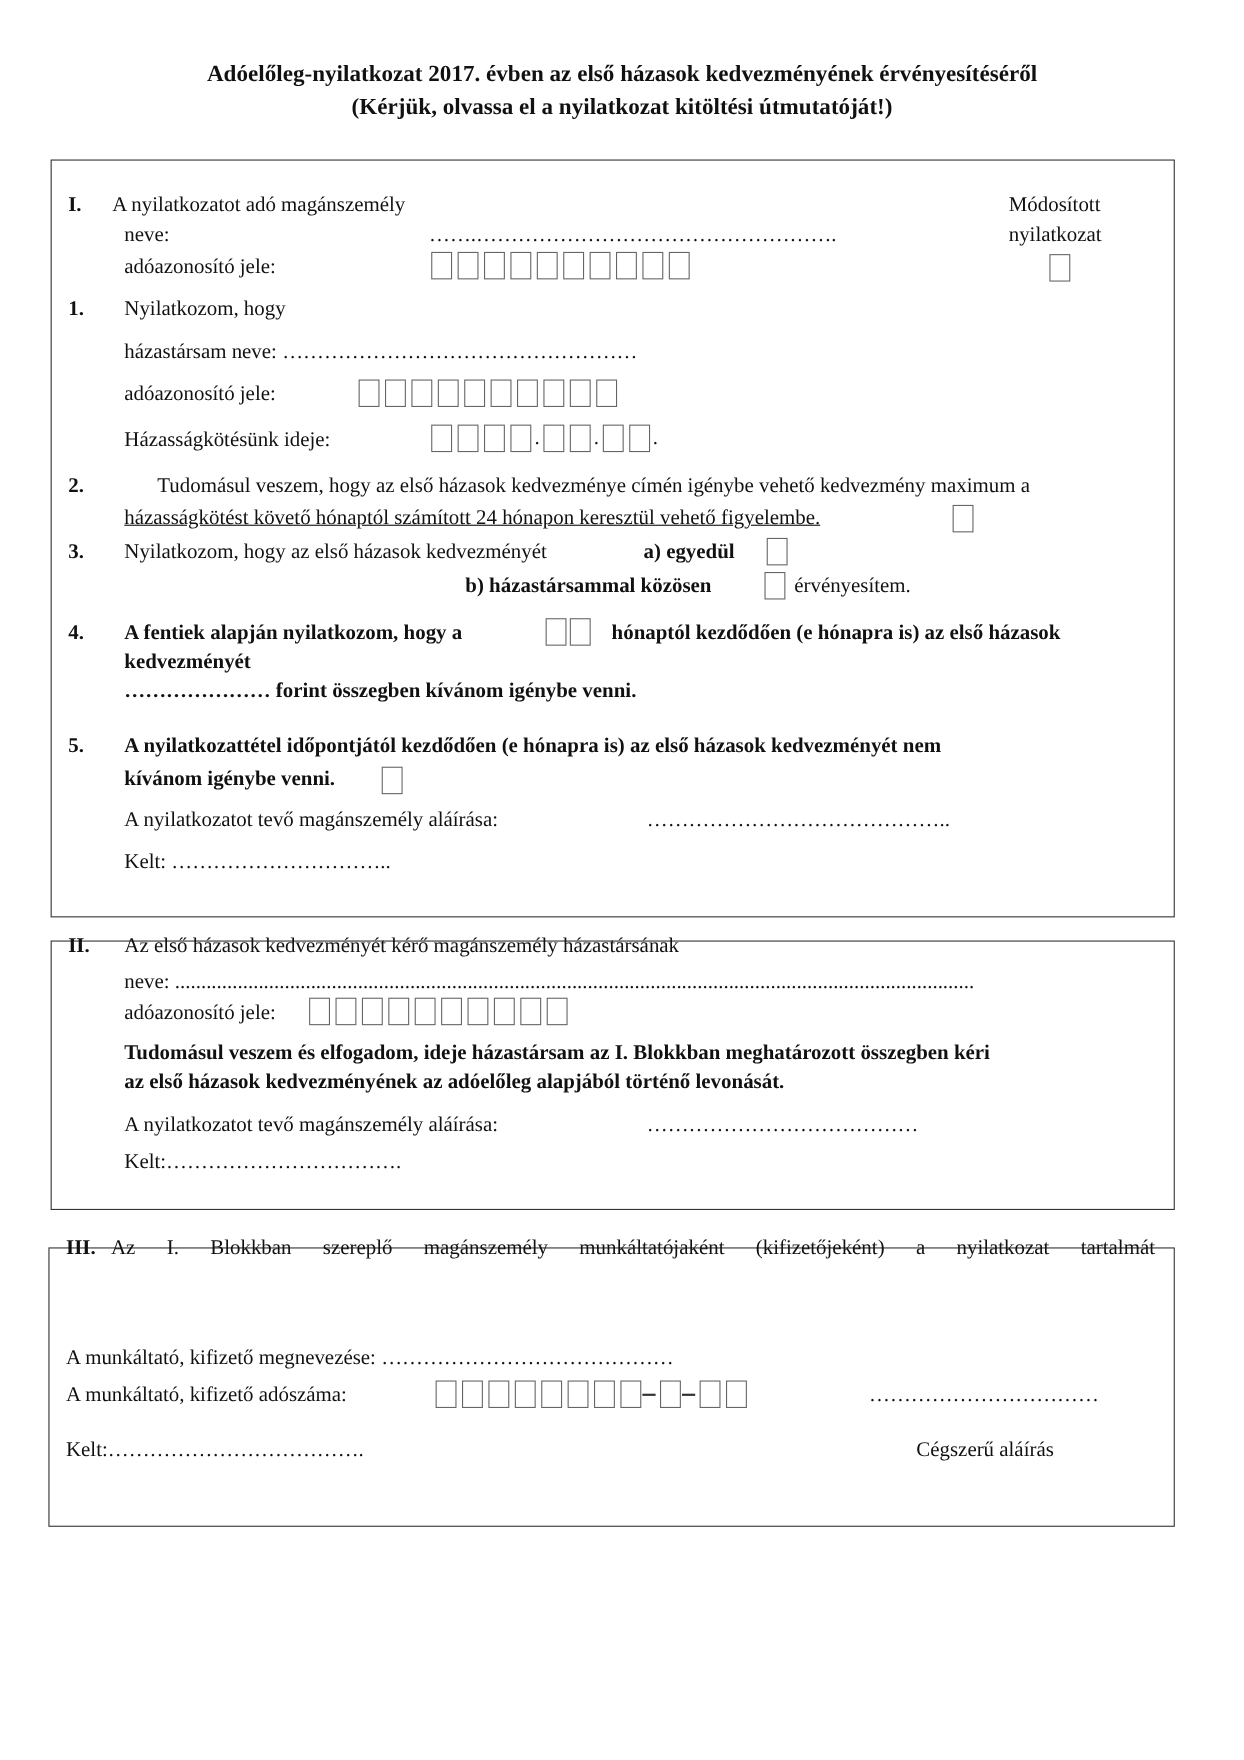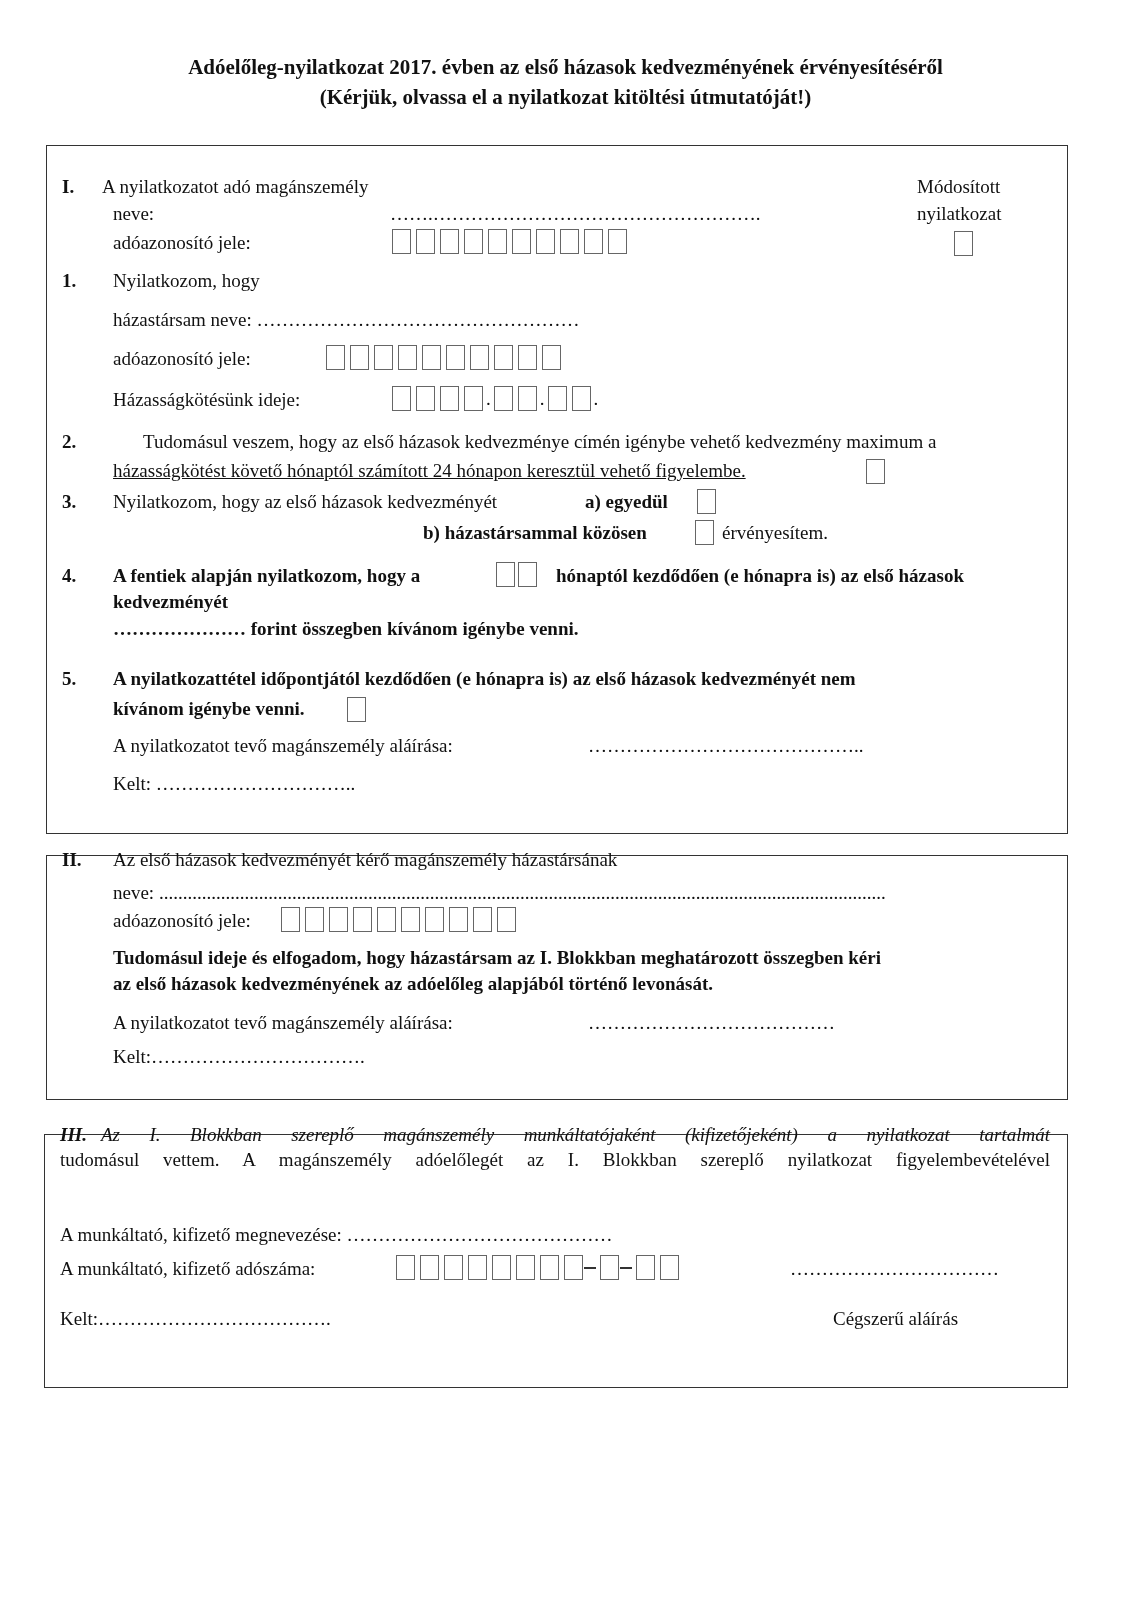--- a/index.html
+++ b/index.html
@@ -132,33 +132,32 @@
     <span class="box"></span>
     <span class="box"></span>
     <span class="box"></span>
     <span class="box"></span>
     <span class="box"></span>
     <span class="box"></span>
     <span class="box"></span>
     <span class="box"></span>
     <span class="box"></span>
   </div>
-<span class="abs b" style="left:113px;top:947px;">Tudomásul ideje és elfogadom, hogy házastársam az I. Blokkban meghatározott összegben kéri</span>
+<span class="abs b" style="left:113px;top:947px;">Tudomásul veszem és elfogadom, ideje házastársam az I. Blokkban meghatározott összegben kéri</span>
 <span class="abs b" style="left:113px;top:973px;">az első házasok kedvezményének az adóelőleg alapjából történő levonását.</span>
 <span class="abs" style="left:113px;top:1012px;">A nyilatkozatot tevő magánszemély aláírása:</span>
 <span class="abs" style="left:588px;top:1012px;">…………………………………</span>
 <span class="abs" style="left:113px;top:1046px;">Kelt:…………………………….</span>
 
 <div class="frame" id="frame3"></div>
 <div class="abs" style="left:60px;top:1124px;width:990px;">
-  <div style="display:flex;justify-content:space-between;font-style:italic;">
+  <div style="display:flex;justify-content:space-between;">
     <span class="b">III.</span>
     <span style="flex:1;margin-left:14px;text-align:justify;text-align-last:justify;">Az I. Blokkban szereplő magánszemély munkáltatójaként (kifizetőjeként) a nyilatkozat tartalmát</span>
   </div>
-  <div style="text-align:justify;text-align-last:justify;margin-top:3px;">tudomásul vettem. A magánszemély adóelőlegét az I. Blokkban szereplő nyilatkozat figyelembevételével</div>
 </div>
 <span class="abs" style="left:60px;top:1224px;">A munkáltató, kifizető megnevezése: ……………………………………</span>
 <span class="abs" style="left:60px;top:1258px;">A munkáltató, kifizető adószáma:</span>
 <div class="boxrow" style="left:396px;top:1255px;" id="taxno">
     <span class="box"></span>
     <span class="box"></span>
     <span class="box"></span>
     <span class="box"></span>
     <span class="box"></span>
     <span class="box"></span>

